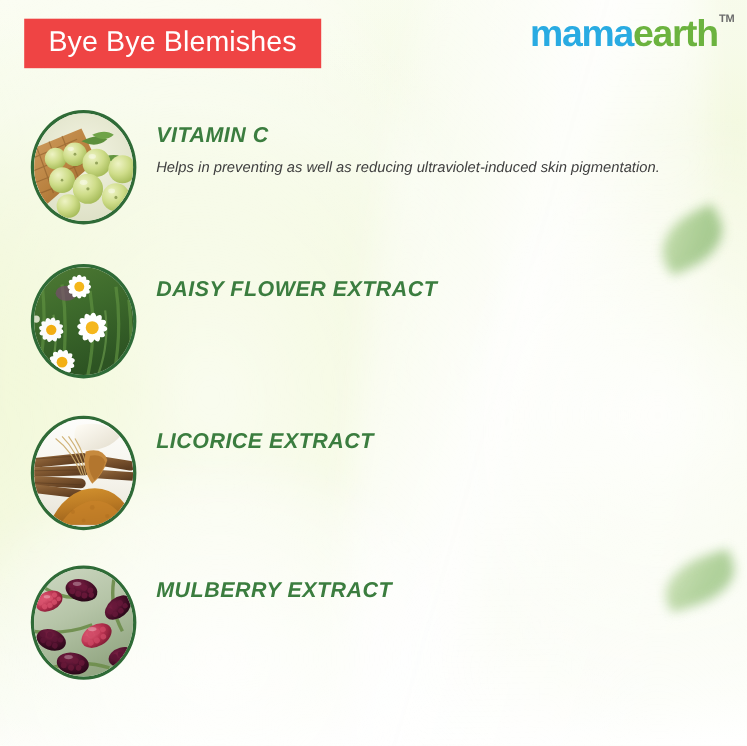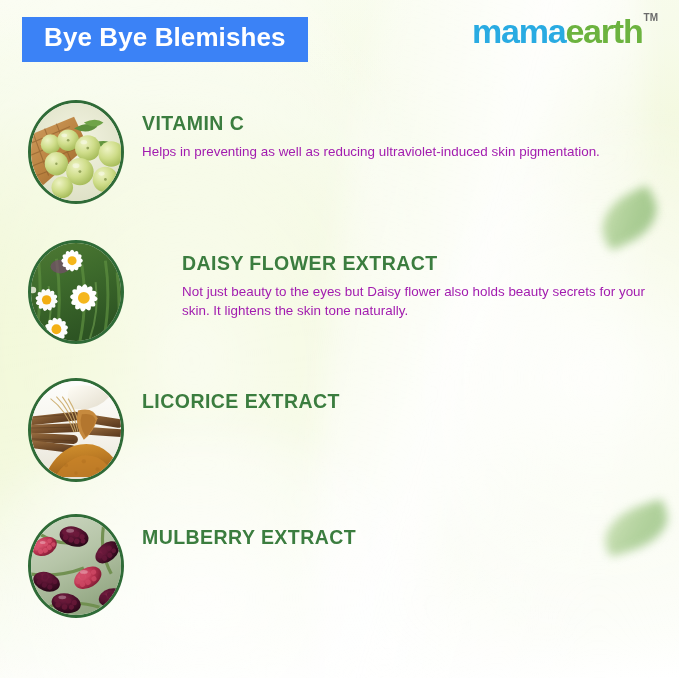--- a/index.html
+++ b/index.html
@@ -102,31 +102,31 @@
   .header {
     position: absolute;
     top: 0; left: 0; right: 0;
     height: 78px;
   }
   .title-banner {
     position: absolute;
     left: 22px;
     top: 17px;
     padding: 6px 22px 9px 22px;
-    background: #3b82f6;
+    background: #ef4444;
     color: #ffffff;
     font-size: 26px;
-    font-weight: 700;
+    font-weight: 400;
     letter-spacing: 0.1px;
     line-height: 1.15;
     white-space: nowrap;
   }
   .brand {
     position: absolute;
-    right: 22px;
+    right: 12px;
     top: 14px;
     font-size: 34px;
     font-weight: 700;
     letter-spacing: -1.2px;
     line-height: 1;
     white-space: nowrap;
   }
   .brand .b-mama { color: #29abe2; }
   .brand .b-earth { color: #6cb33f; }
   .brand .b-tm {
@@ -166,41 +166,42 @@
     margin-top: 4px;
   }
   .thumb svg { display: block; width: 100%; height: 100%; }
 
   .row-text {
     flex: 1 1 auto;
     padding-left: 18px;
     padding-top: 18px;
     padding-right: 26px;
     min-width: 0;
+    font-style: italic;
   }
   .row-title {
     color: #3b7d3f;
     font-size: 19.5px;
     font-weight: 700;
     letter-spacing: 0.45px;
     margin: 0 0 8px 0;
     line-height: 1;
   }
   .row-desc {
-    color: #a21caf;
+    color: #404040;
     font-size: 13.4px;
     line-height: 1.46;
     margin: 0;
     max-width: 520px;
     letter-spacing: 0.02px;
   }
 
   
   .row-1 { height: 140px; }
-  .row-2 { height: 138px; gap: 40px; }
+  .row-2 { height: 138px; }
   .row-3 { height: 136px; }
   .row-4 { height: 130px; }
 </style>
 </head>
 <body>
 
 <div id="page">
 
   <div class="bg-layer bg-base"></div>
   <div class="bg-layer">
@@ -359,21 +360,20 @@
               </g>
               <circle r="5" fill="#f3b016"></circle>
             </g>
           </g>
           <circle cx="6" cy="48" r="3.4" fill="#eef1e0" opacity="0.85"></circle>
           <circle cx="88" cy="86" r="3" fill="#e8eedb" opacity="0.7"></circle>
         </svg>
       </div>
       <div class="row-text">
         <div class="row-title">DAISY FLOWER EXTRACT</div>
-        <p class="row-desc">Not just beauty to the eyes but Daisy flower also holds beauty secrets for your skin. It lightens the skin tone naturally.</p>
       </div>
     </div>
 
     <div class="row row-3">
       <div class="thumb">
         <svg viewBox="0 0 100 100" preserveAspectRatio="xMidYMid slice">
           <defs>
             <linearGradient id="licBg" x1="0" y1="0" x2="0" y2="1">
               <stop offset="0%" stop-color="#fdfdfb"></stop>
               <stop offset="60%" stop-color="#f4f2ea"></stop>

